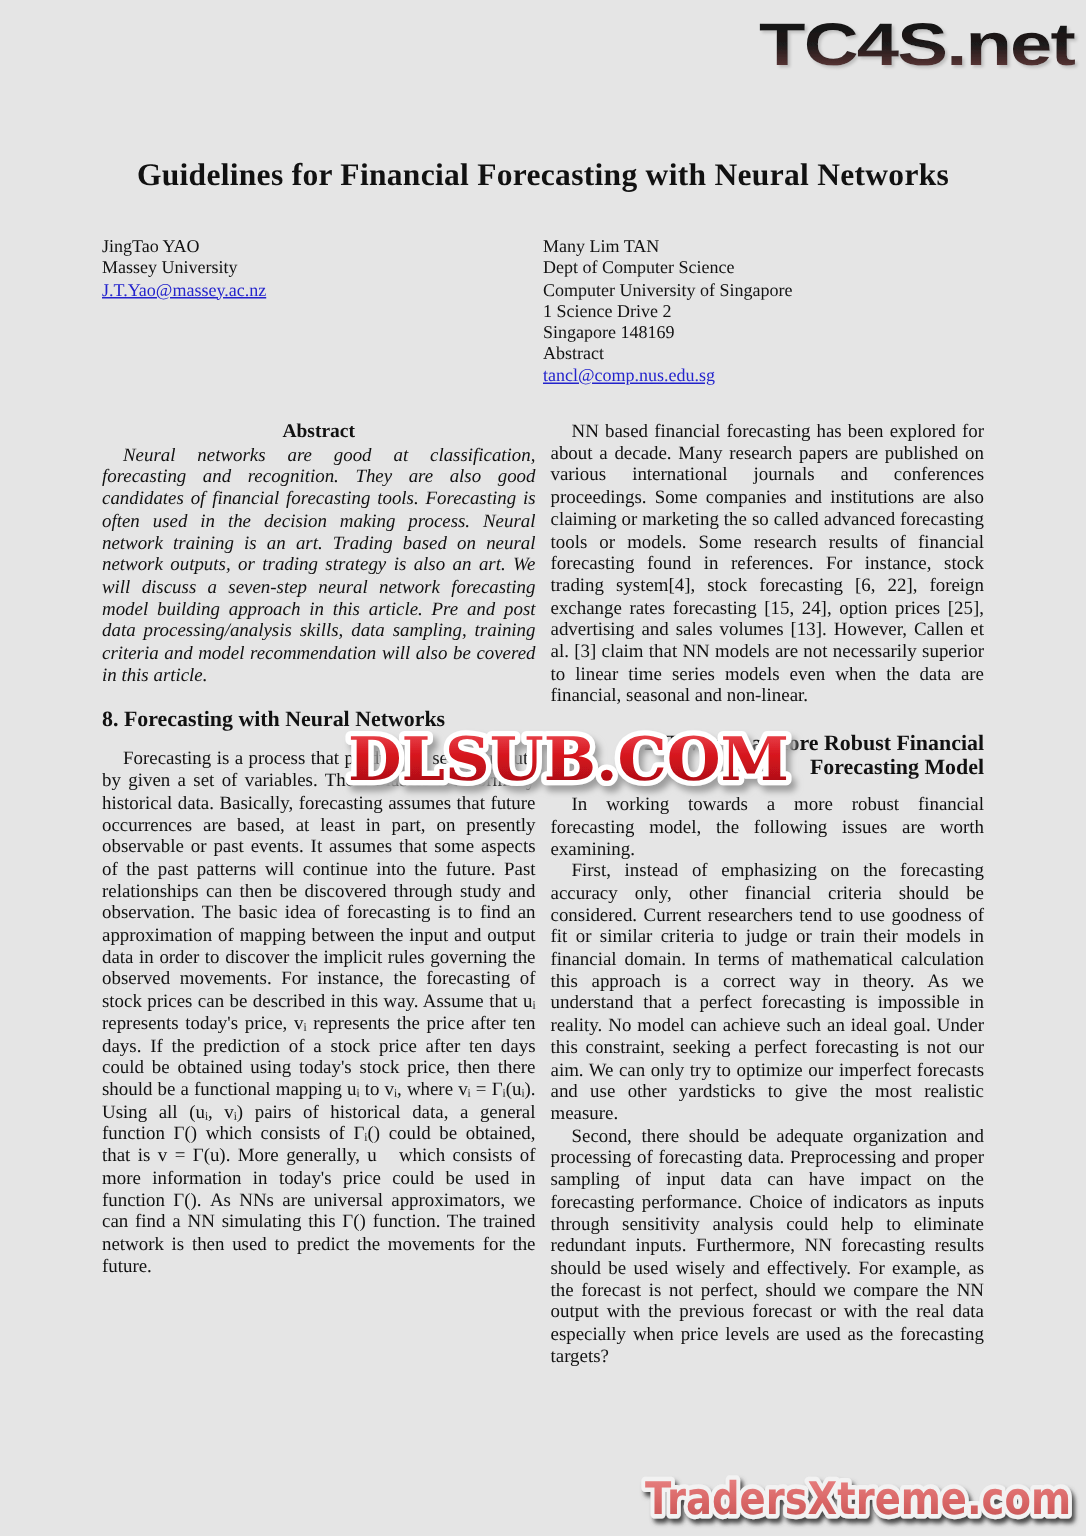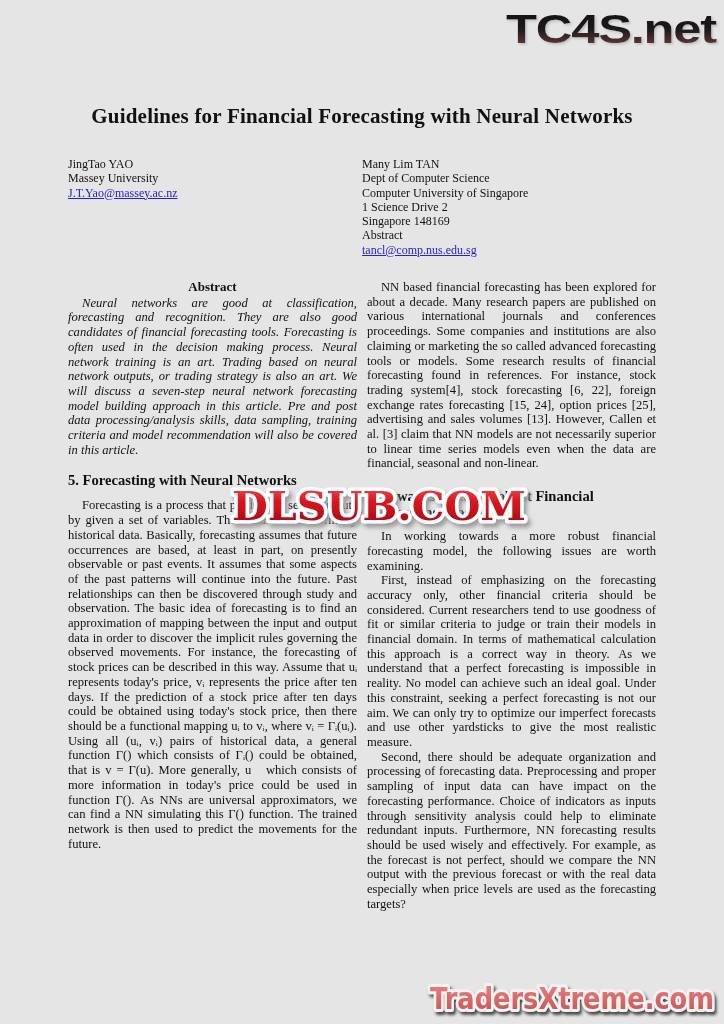--- a/index.html
+++ b/index.html
@@ -20,21 +20,21 @@
   .authors{position:absolute;top:157px;left:68px;width:588px;display:flex;}
   .author{flex:1;text-align:left;font-size:12px;line-height:14.3px;}
   .email-link{color:#2323cc;text-decoration:underline;cursor:pointer;}
   
   .columns{position:absolute;top:280px;left:68px;width:588px;display:flex;gap:10px;}
   .col{width:289px;font-size:12.6px;line-height:14.7px;text-align:justify;}
   .abstract-heading{text-align:center;font-weight:bold;font-size:13px;margin:0 0 1px 0;}
   .abstract{font-style:italic;margin:0;text-indent:14px;}
   .sec-heading{font-size:14.6px;font-weight:bold;text-align:left;margin:15px 0 10px 0;line-height:16px;}
   .sec-heading.s2{margin:17px 0 9px 0;}
-  .sec-heading .hline{display:block;}
+  .sec-heading .hline{display:block;text-align:right;}
   p.body{margin:0;text-indent:14px;}
 </style>
 </head>
 <body>
 
 <div class="page">
 
   <div class="wm-top">
     <svg width="222" height="50" viewBox="0 0 222 50">
       <defs>
@@ -68,21 +68,21 @@
       <div>Singapore 148169</div>
       <div>Abstract</div>
       <div><a class="email-link">tancl@comp.nus.edu.sg</a></div>
     </div>
   </div>
 
   <div class="columns">
     <div class="col">
       <div class="abstract-heading">Abstract</div>
       <p class="abstract">Neural networks are good at classification, forecasting and recognition. They are also good candidates of financial forecasting tools. Forecasting is often used in the decision making process.  Neural network training is an art. Trading based on neural network outputs, or trading strategy is also an art. We will discuss a seven-step neural network forecasting model building approach in this article. Pre and post data processing/analysis skills, data sampling, training criteria and model recommendation will also be covered in this article.</p>
-      <h2 class="sec-heading">5. Forecasting with Neural Networks</h2>
+      <h2 class="sec-heading">8. Forecasting with Neural Networks</h2>
       <p class="body">Forecasting is a process that produces a set of outputs by given a set of variables. The variables are normally historical data.  Basically, forecasting assumes that future occurrences are based, at least in part, on presently observable or past  events. It assumes that some aspects of the past patterns will continue into the future. Past relationships can then be discovered through study and observation. The basic idea of forecasting is to find  an approximation of mapping between the input and output data in order to discover the implicit rules governing the observed  movements. For instance, the forecasting of stock prices can be described in this way. Assume that uᵢ represents today's price, vᵢ represents the price after ten days. If the prediction of a stock price after ten days could be obtained using today's stock price, then there should be a functional mapping uᵢ to vᵢ, where vᵢ = Γᵢ(uᵢ). Using all (uᵢ, vᵢ) pairs of historical data, a general function Γ() which consists of Γᵢ() could be obtained, that is v = Γ(u). More generally, u⃗ which consists of more information in today's price could be used in function Γ(). As NNs are universal approximators, we can find a NN simulating this Γ() function. The trained network is then used to predict the movements for the future.</p>
     </div>
     <div class="col">
       <p class="body">NN based financial forecasting has been explored for about a decade. Many research papers are published on various international journals and conferences proceedings. Some companies and institutions are also claiming or marketing the so called advanced forecasting tools or models. Some research results of financial forecasting found in references. For instance, stock trading system[4],  stock forecasting [6, 22], foreign exchange rates forecasting [15, 24], option prices [25], advertising and sales volumes [13]. However, Callen et al. [3] claim that NN models  are not necessarily superior to linear time series models even when the data are financial, seasonal and non-linear.</p>
       <h2 class="sec-heading s2">
         <span class="hline">2. Towards a More Robust Financial</span>
         <span class="hline">Forecasting Model</span>
       </h2>
       <p class="body">In working towards a more robust financial forecasting model, the following issues are worth examining.</p>
       <p class="body">First, instead of emphasizing on the forecasting accuracy only, other financial criteria should be considered.  Current researchers tend to use goodness of fit or similar criteria to judge or train their models in financial domain. In terms of mathematical calculation this approach is a correct way in theory. As we understand that a perfect forecasting is impossible in reality. No model can achieve such an ideal goal. Under this constraint, seeking a perfect forecasting is not our aim. We can only try to optimize our imperfect forecasts and use other yardsticks to give the most realistic measure.</p>

